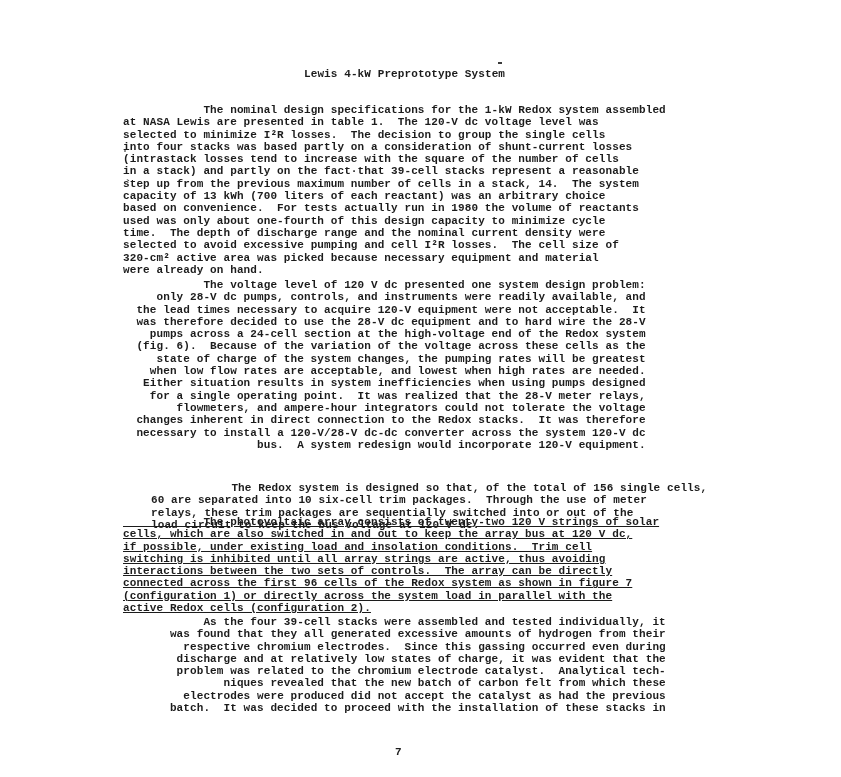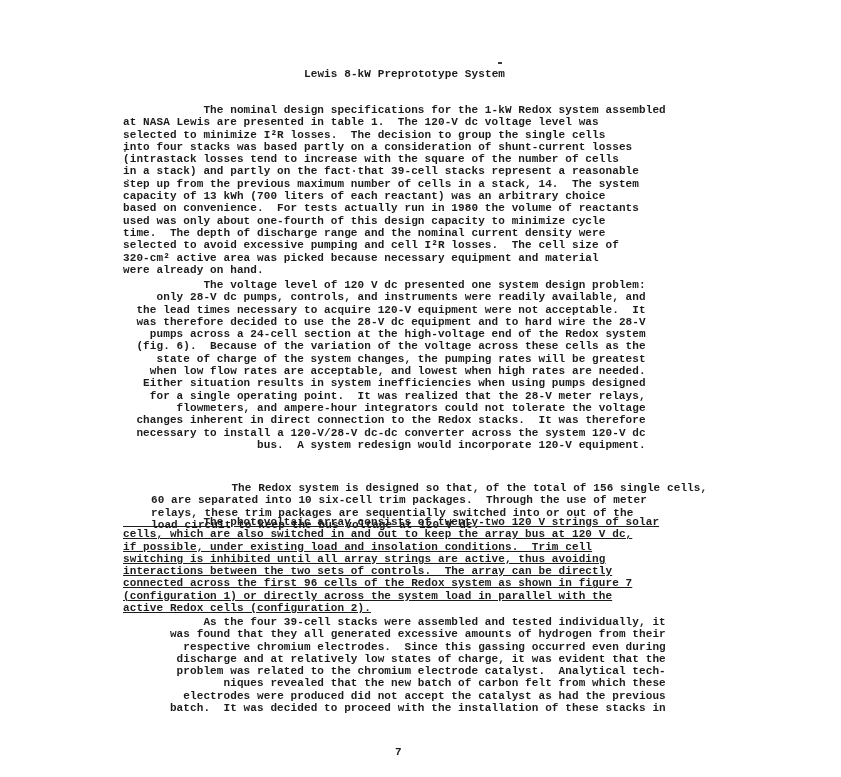--- a/index.html
+++ b/index.html
@@ -57,21 +57,21 @@
   }
   .dash-mark { width: 4px; height: 2px; background: #3a3a3a; }
   .dot-mark  { width: 2px; height: 2px; background: #6a6a6a; border-radius: 50%; }
   .tick-mark, .comma-mark { background: transparent; }
 </style>
 </head>
 <body>
 
 <div class="page">
 
-  <h1 class="doc-title">Lewis 8-kW Preprototype System</h1>
+  <h1 class="doc-title">Lewis 4-kW Preprototype System</h1>
 
   <div class="para para-1">            The nominal design specifications for the 1-kW Redox system assembled
 at NASA Lewis are presented in table 1.  The 120-V dc voltage level was
 selected to minimize I²R losses.  The decision to group the single cells
 into four stacks was based partly on a consideration of shunt-current losses
 (intrastack losses tend to increase with the square of the number of cells
 in a stack) and partly on the fact·that 39-cell stacks represent a reasonable
 step up from the previous maximum number of cells in a stack, 14.  The system
 capacity of 13 kWh (700 liters of each reactant) was an arbitrary choice
 based on convenience.  For tests actually run in 1980 the volume of reactants

